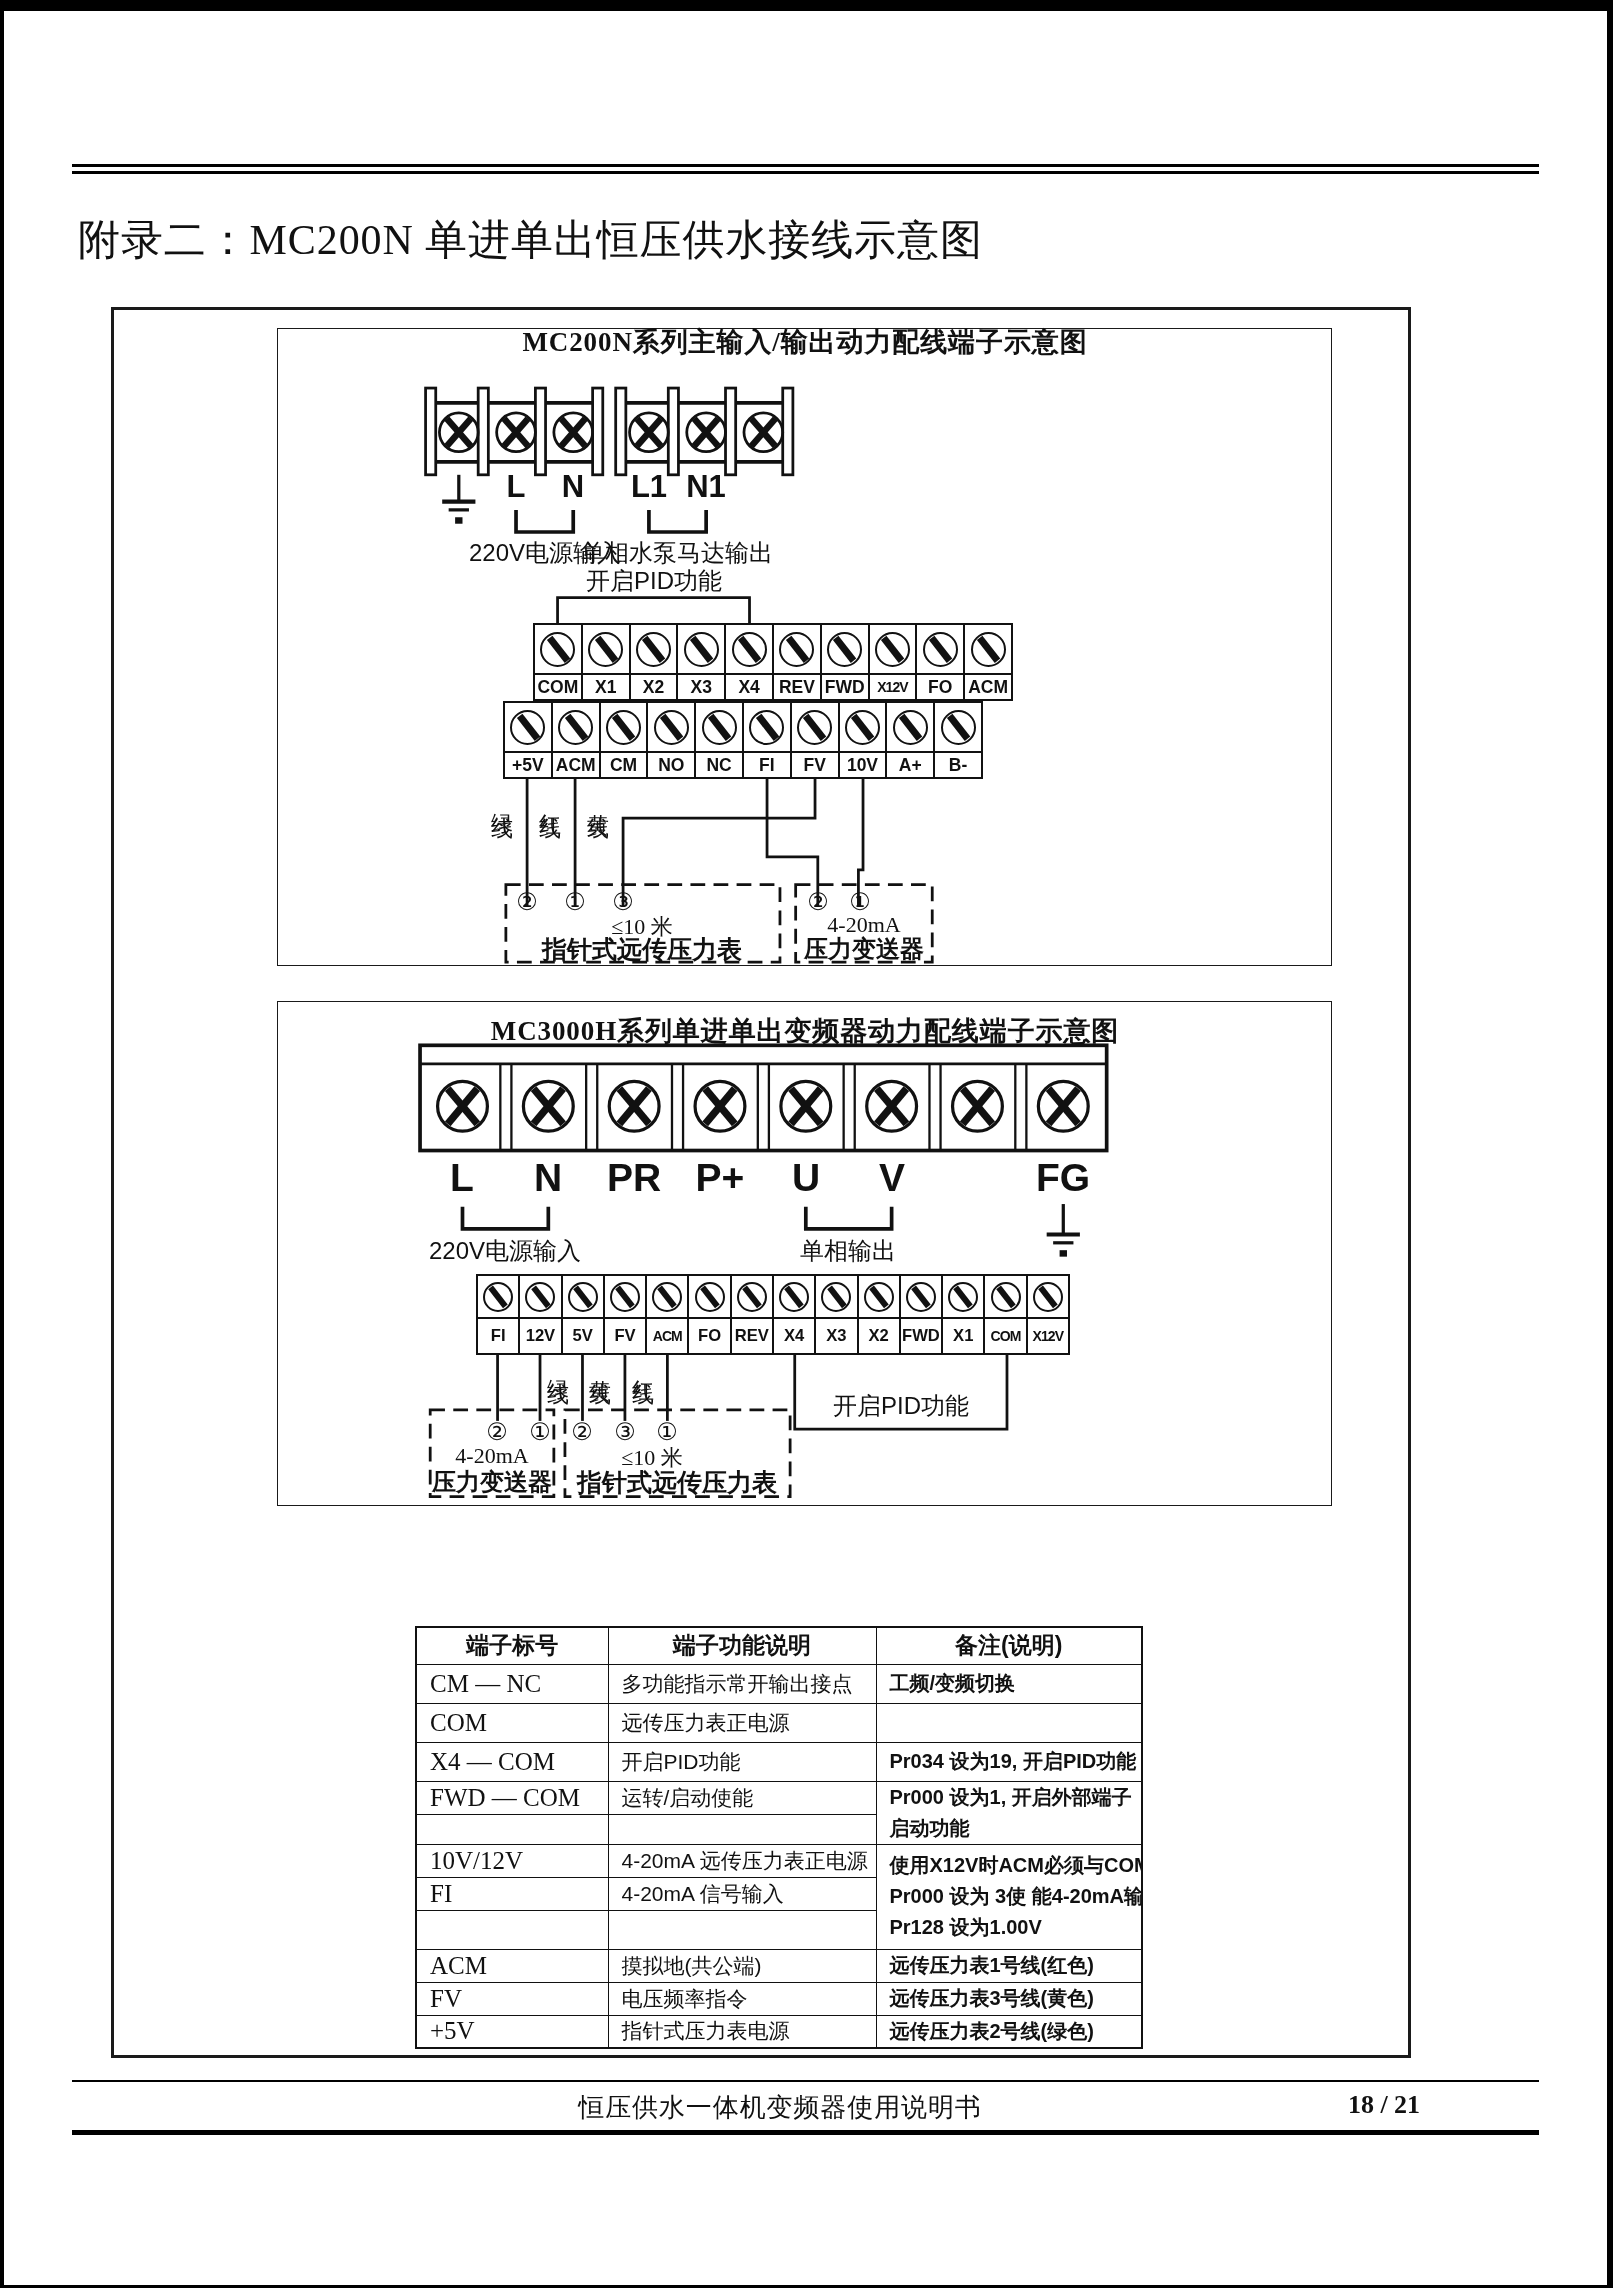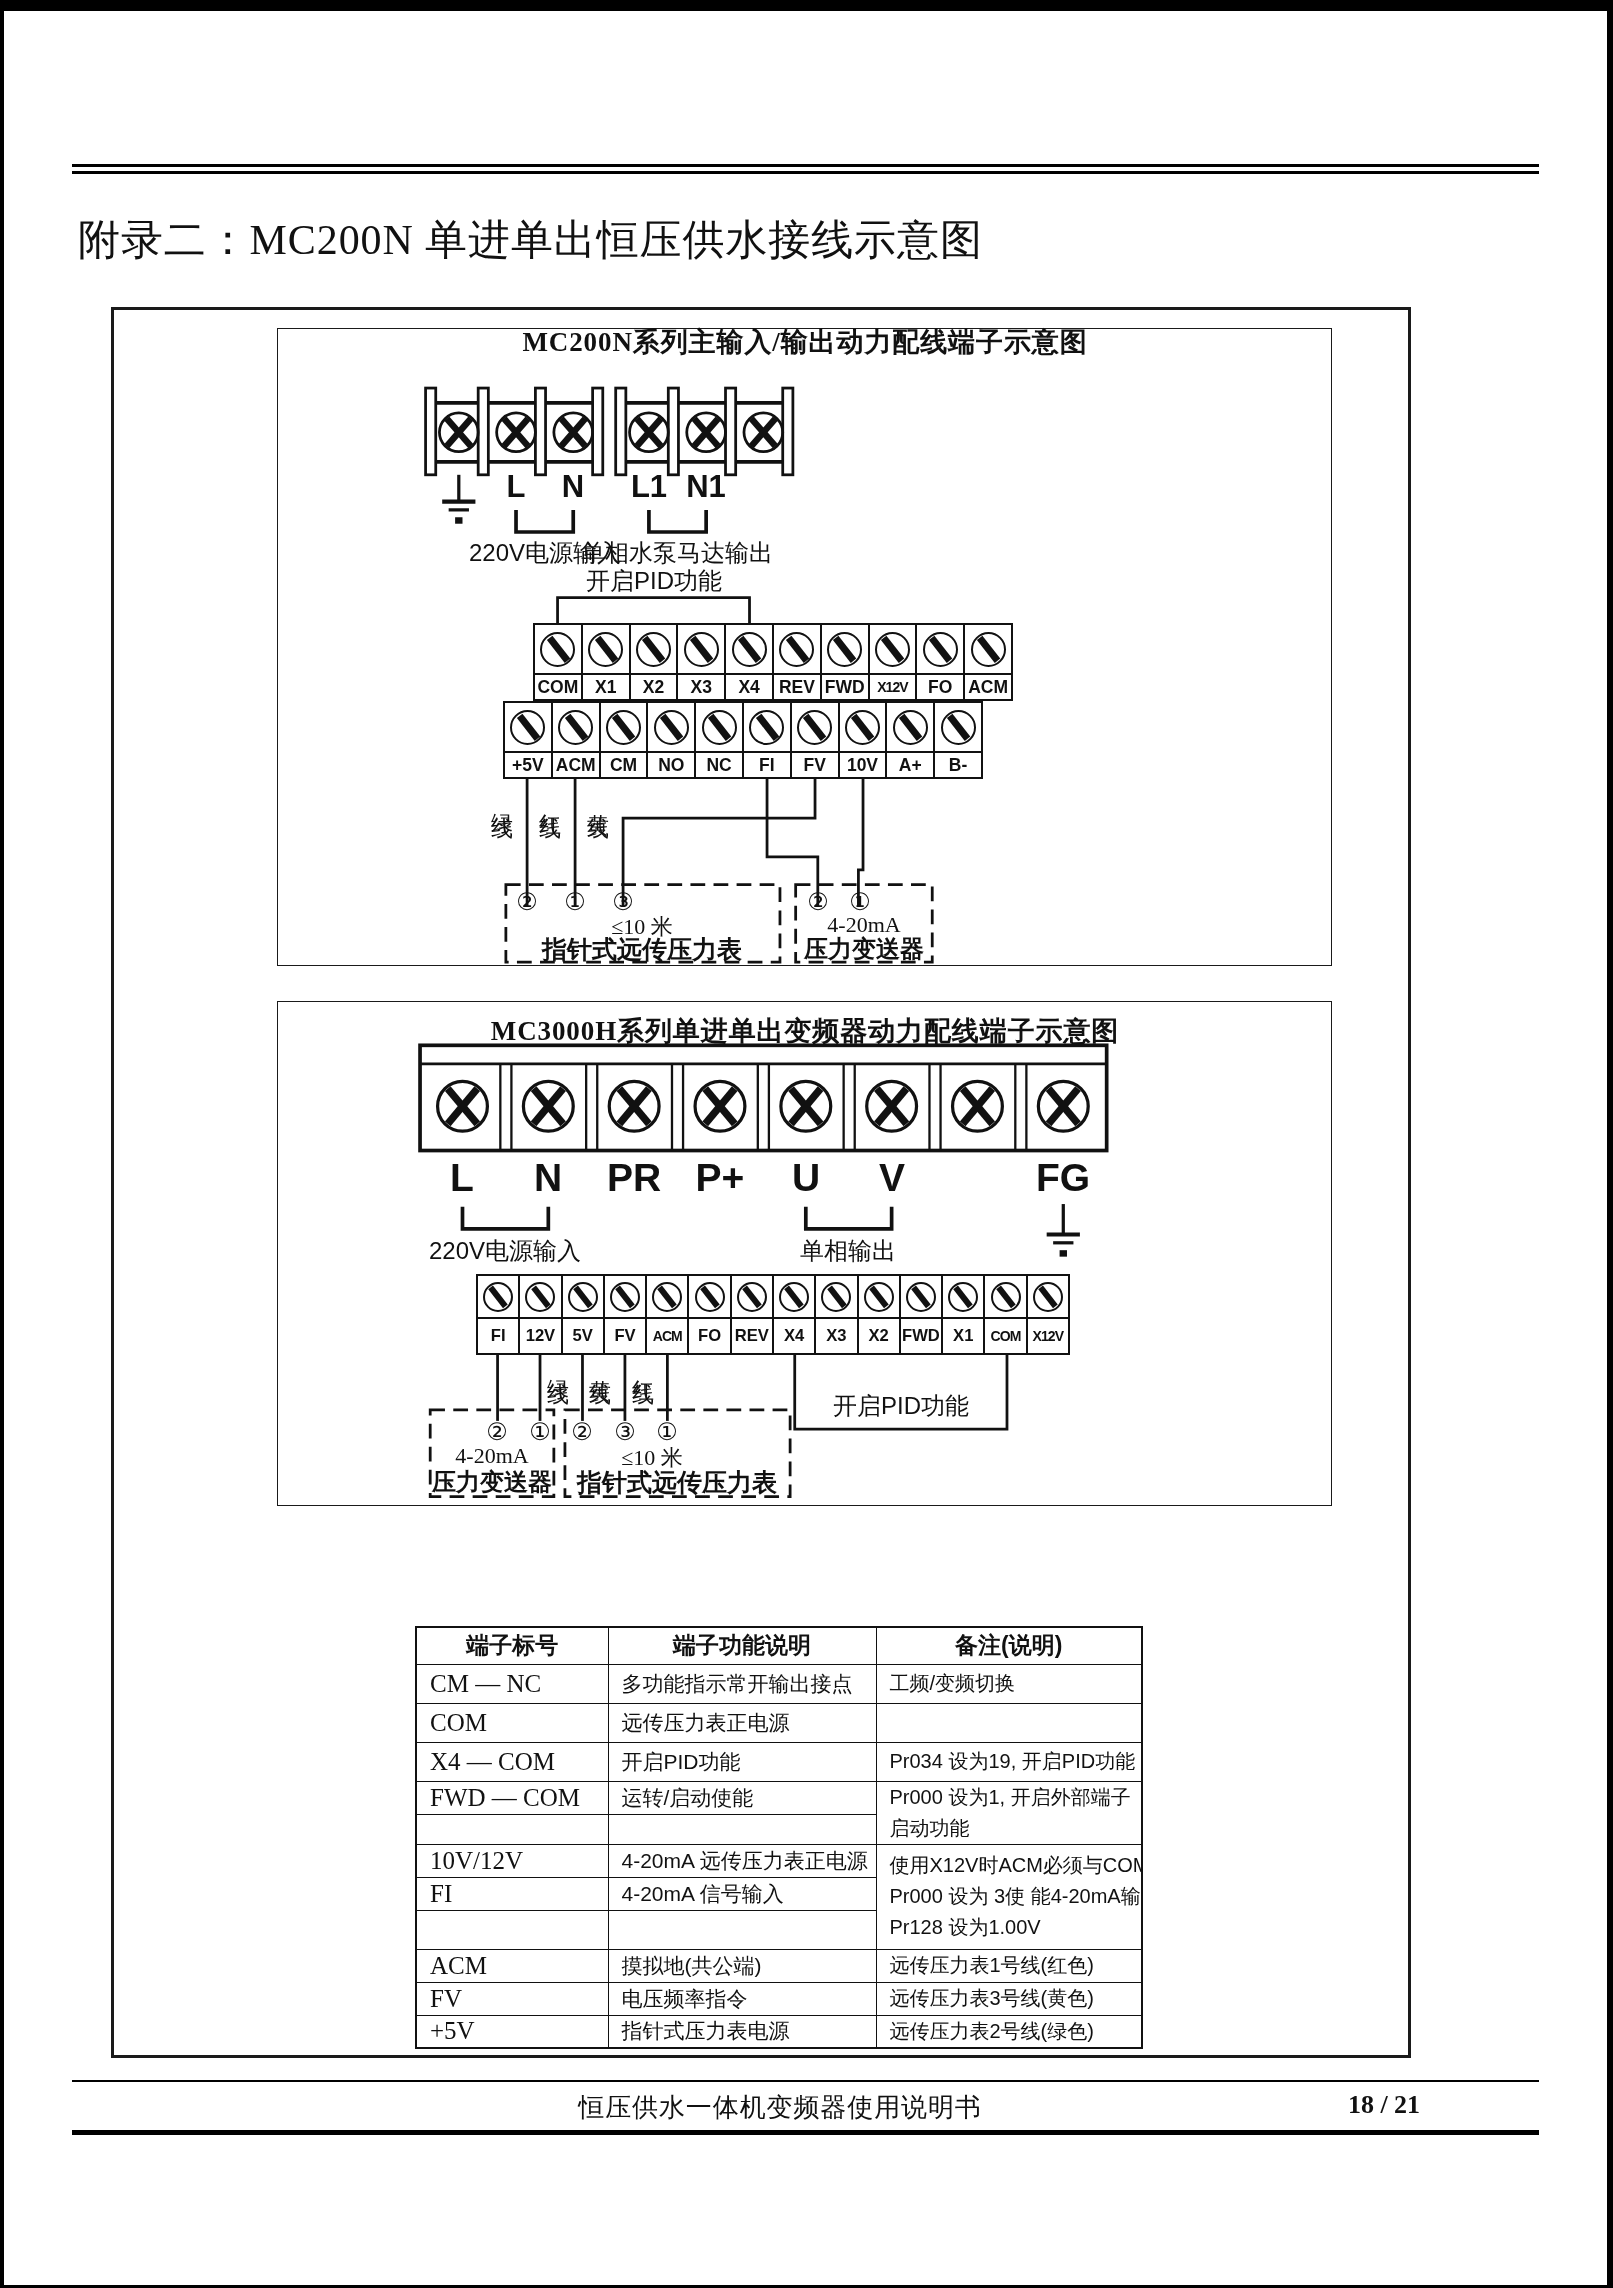--- a/index.html
+++ b/index.html
@@ -42,21 +42,21 @@
   .cnum{font-size:24px;font-family:"Liberation Sans","DejaVu Sans",sans-serif;}
   
   table.ctl{position:absolute;left:415px;top:1626px;border-collapse:collapse;background:#fff;
             border:2.8px solid #111;table-layout:fixed;width:725px;}
   table.ctl td,table.ctl th{border:1.8px solid #111;padding:0 0 0 13px;text-align:left;vertical-align:middle;
             overflow:hidden;white-space:nowrap;}
   table.ctl th{text-align:center;padding:0;font-weight:600;font-size:23px;
             font-family:"Liberation Sans","DejaVu Sans",sans-serif;}
   td.c1{font-size:25px;font-family:"Liberation Serif","DejaVu Serif",serif;padding-left:18.5px;}
   td.c2{font-size:21px;font-family:"Liberation Sans","DejaVu Sans",sans-serif;}
-  td.c3{font-size:20px;font-family:"Liberation Sans","DejaVu Sans",sans-serif;padding-left:9.2px;}
+  td.c3{font-size:20px;font-family:"Liberation Sans","DejaVu Sans",sans-serif;padding-left:9.2px;font-weight:bold;}
   td.c3 div{line-height:1.55;}
 </style>
 </head>
 <body>
 
 <div id="page">
 
   <div class="rule frame-top"></div>
   <div class="rule frame-left"></div>
   <div class="rule frame-right"></div>

